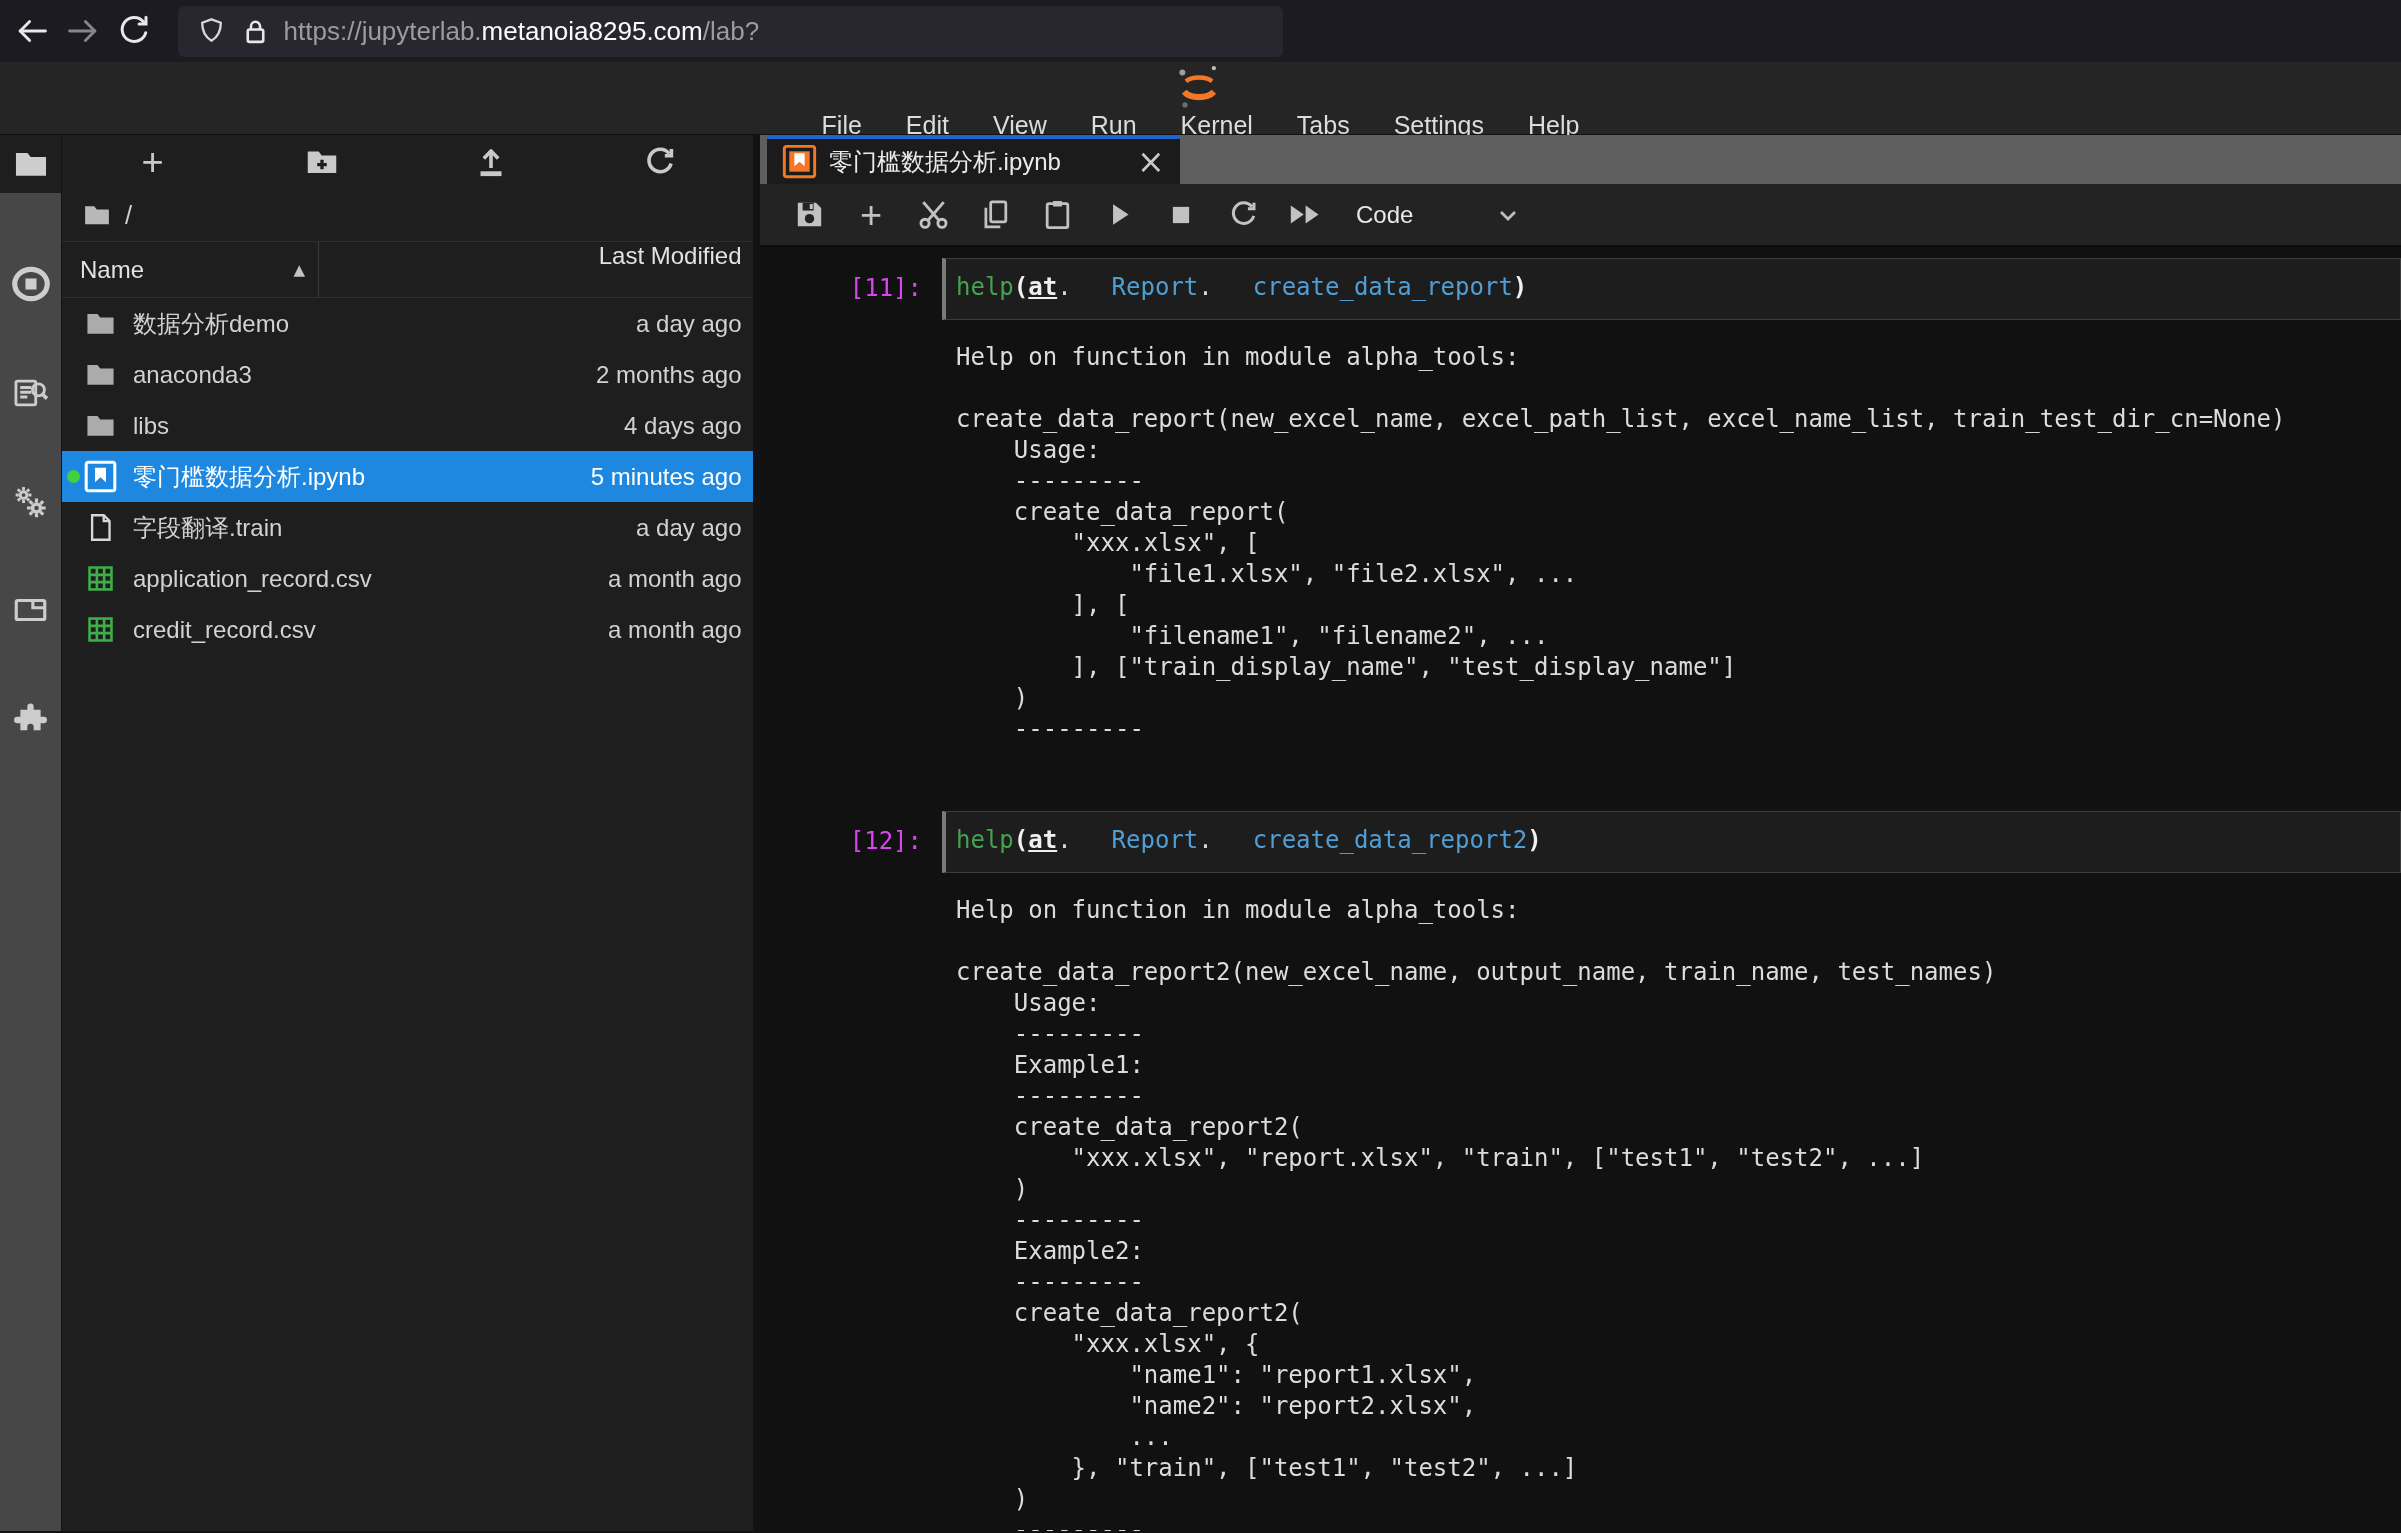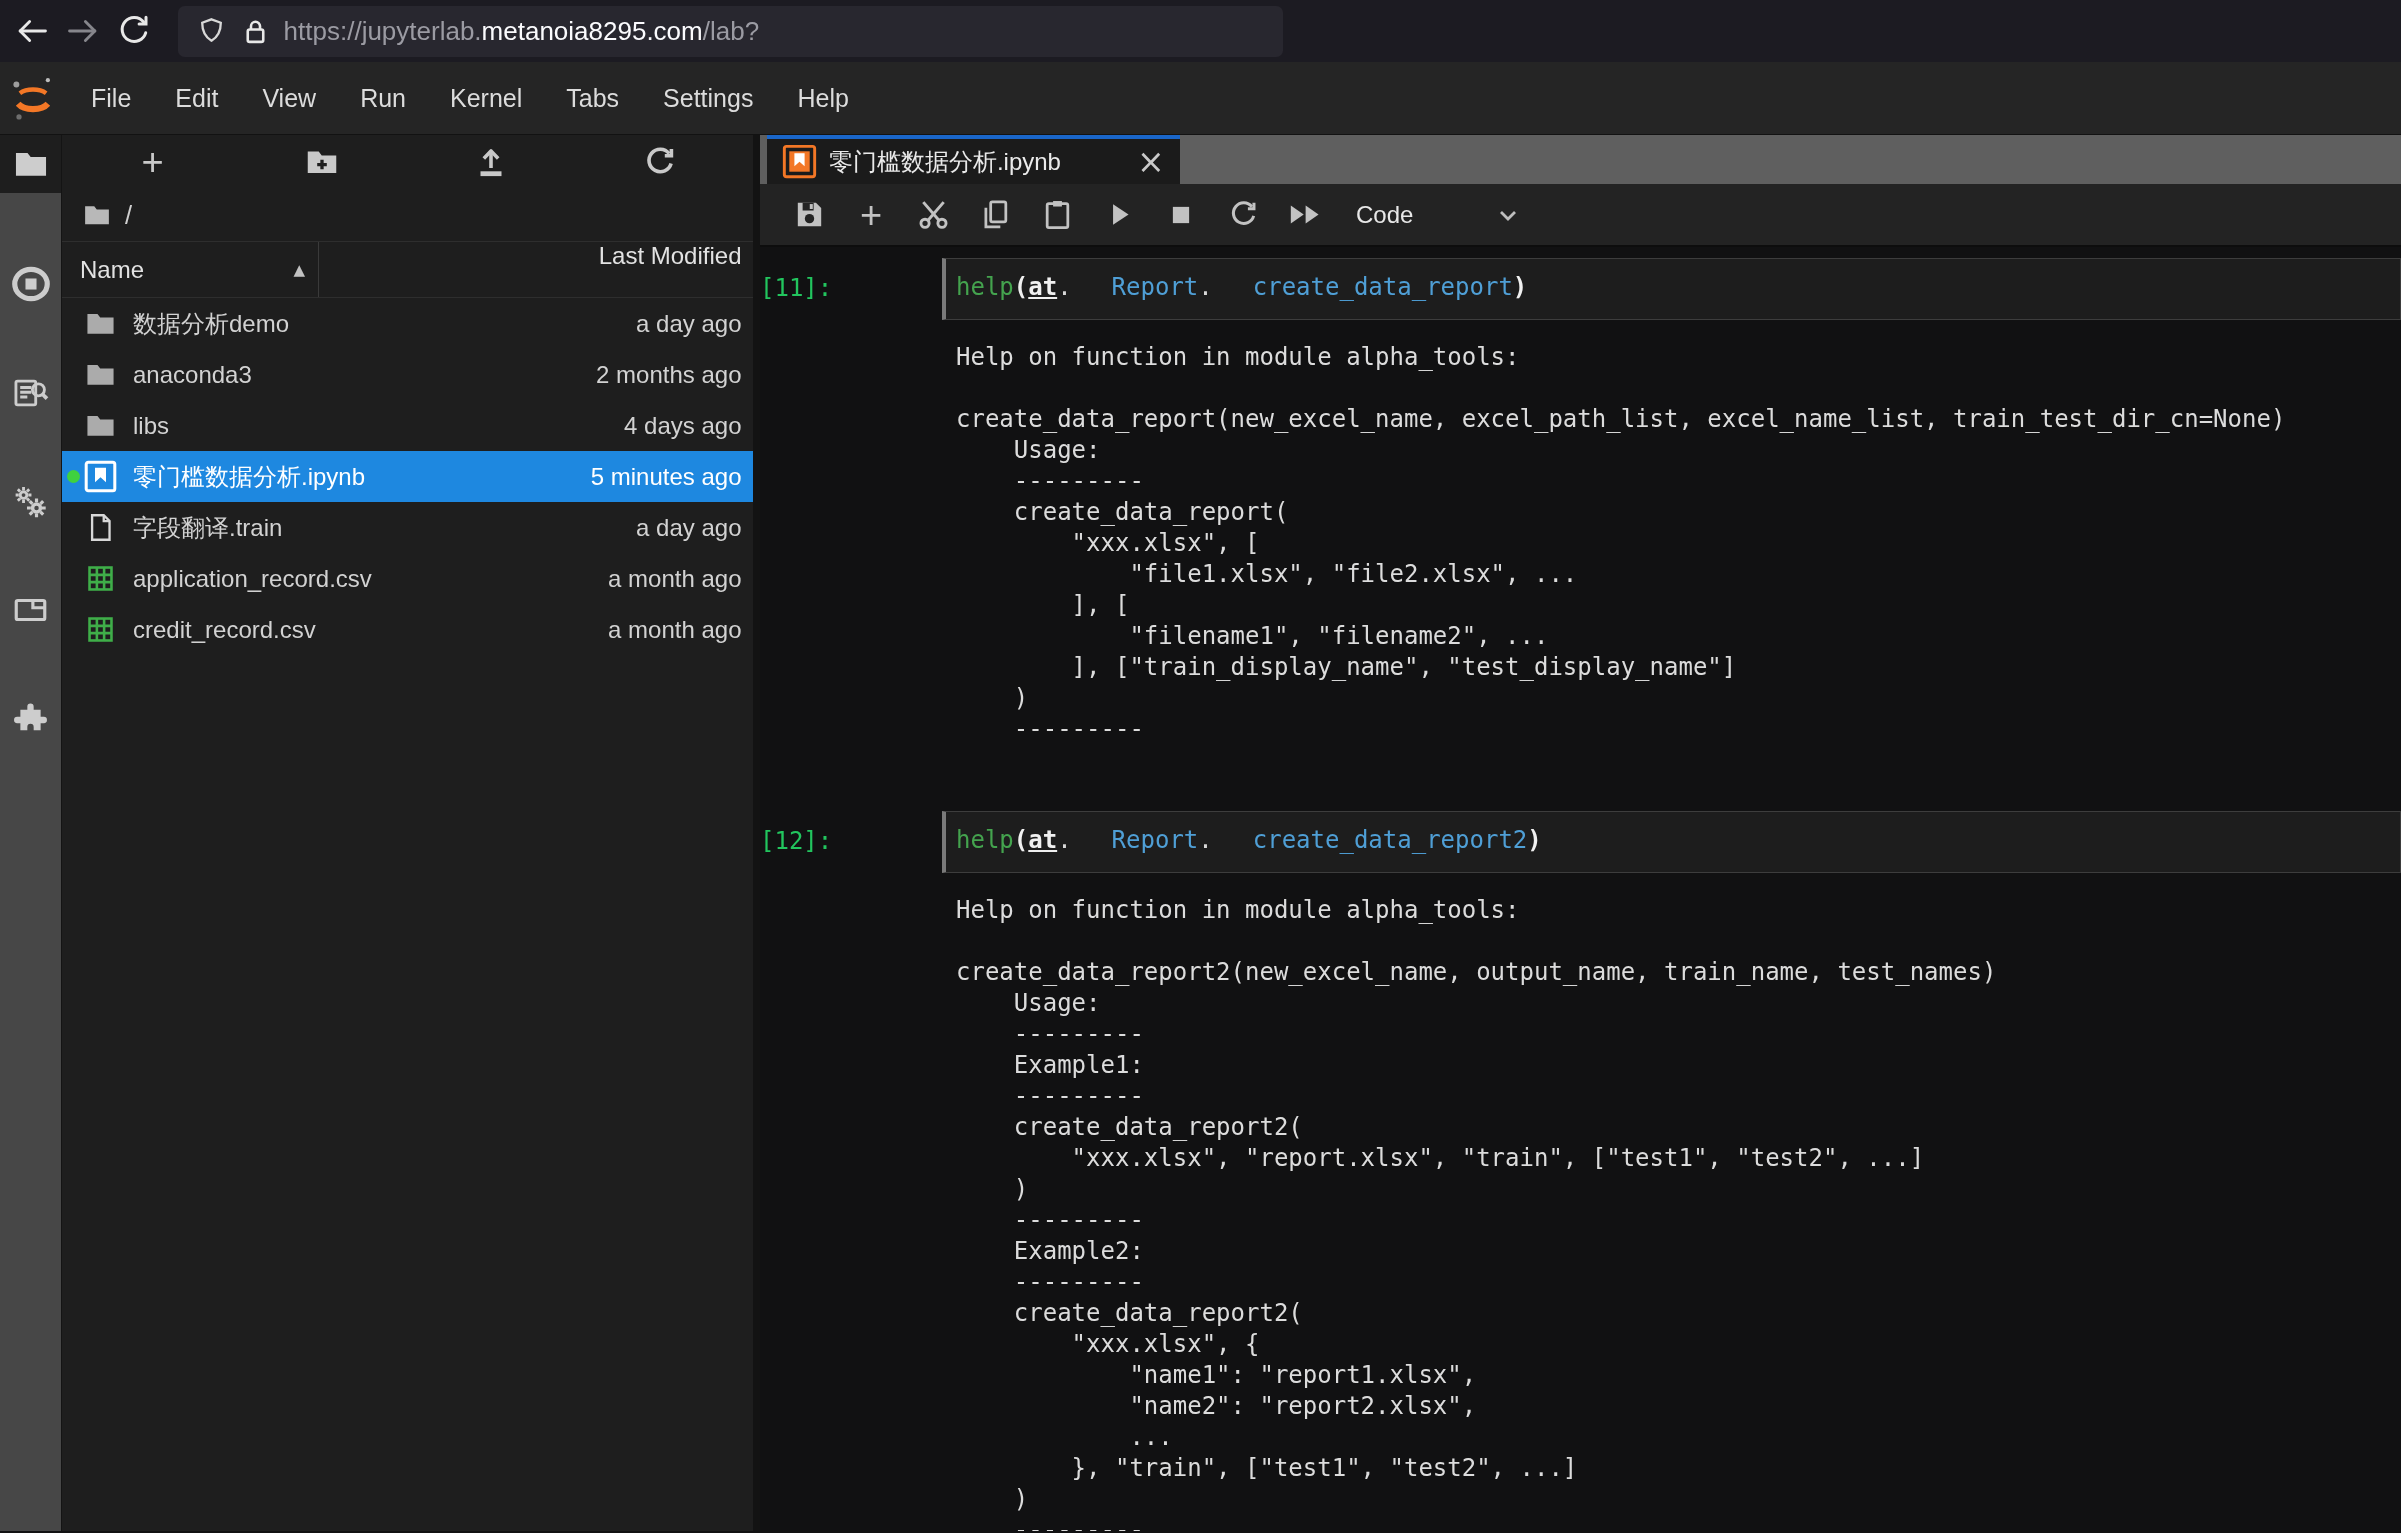--- a/index.html
+++ b/index.html
@@ -14,21 +14,21 @@
   
   .browser-bar{height:62px;background:#1c1b22;display:flex;align-items:center;}
   .nav-btn{width:51px;height:51px;display:flex;align-items:center;justify-content:center;flex:none;}
   .nav-btn:first-child{margin-left:6.6px;}
   .url-pill{height:51px;width:1105px;background:#28272f;border-radius:6.6px;display:flex;align-items:center;
             margin-left:18px;padding:0 18px;gap:13px;}
   .url-text{font-size:26px;color:#9b9ba3;white-space:nowrap;}
   .url-text .domain{color:#fbfbfe;}
 
   
-  .menu-bar{height:73px;background:#252525;border-bottom:1.6px solid #121212;display:flex;align-items:center;}
+  .menu-bar{height:73px;background:#252525;border-bottom:1.6px solid #121212;display:flex;align-items:center;flex-direction:column;}
   .logo{margin:0 13px 0 10px;flex:none;}
   .menu-item{font-size:25px;color:#dcdcdc;padding:0 22px;cursor:default;}
 
   
   .workspace{display:flex;height:1396px;}
 
   .activity-bar{width:62px;background:#474747;position:relative;flex:none;border-right:1.6px solid #141414;}
   .ab-seg{position:absolute;top:0;left:0;width:100%;height:58px;background:#1e1e1e;
           display:flex;align-items:center;justify-content:center;}
   .ab-icon{position:absolute;left:50%;transform:translateX(-50%);width:39px;height:39px;
@@ -69,22 +69,22 @@
 
   .nb-toolbar{height:63px;background:#232323;border-bottom:2.5px solid #0d0d0d;
               display:flex;align-items:center;padding-left:18px;flex:none;}
   .tb-btn{width:62px;height:48px;display:flex;align-items:center;justify-content:center;}
   .celltype{font-size:24px;color:#e8e8e8;margin-left:20px;}
   .celltype-chevron{margin-left:81px;}
 
   .nb-content{flex:1;background:#111112;padding-top:10.7px;overflow:hidden;}
   .cell{display:flex;}
   .cell + .cell{margin-top:66px;}
-  .prompt-col{width:182px;flex:none;padding:16.4px 20px 0 0;
-              font-family:"DejaVu Sans Mono",monospace;font-size:24px;color:#22c55e;}
+  .prompt-col{width:182px;flex:none;text-align:right;padding:16.4px 20px 0 0;
+              font-family:"DejaVu Sans Mono",monospace;font-size:24px;color:#d946ef;}
   .cell-main{flex:1;min-width:0;}
   .input-box{height:62px;background:#1d1d1d;border:1.6px solid #3d3d3d;border-left:4.1px solid #7a7a7a;
              padding:14px 0 0 10px;font-family:"DejaVu Sans Mono",monospace;font-size:24px;white-space:pre;}
   .tok-fn{color:#44a34e;}
   .tok-prop{color:#4f9fd6;margin-left:40px;}
   .tok-var{color:#f0f0f0;font-weight:bold;text-decoration:underline;}
   .tok-br{color:#f0f0f0;font-weight:bold;}
   .tok-op{color:#d8d8d8;}
   .cell-output{margin:22px 0 0 0;padding-left:14px;white-space:pre;
                font-family:"DejaVu Sans Mono",monospace;font-size:24px;line-height:31px;color:#dcdcdc;}

